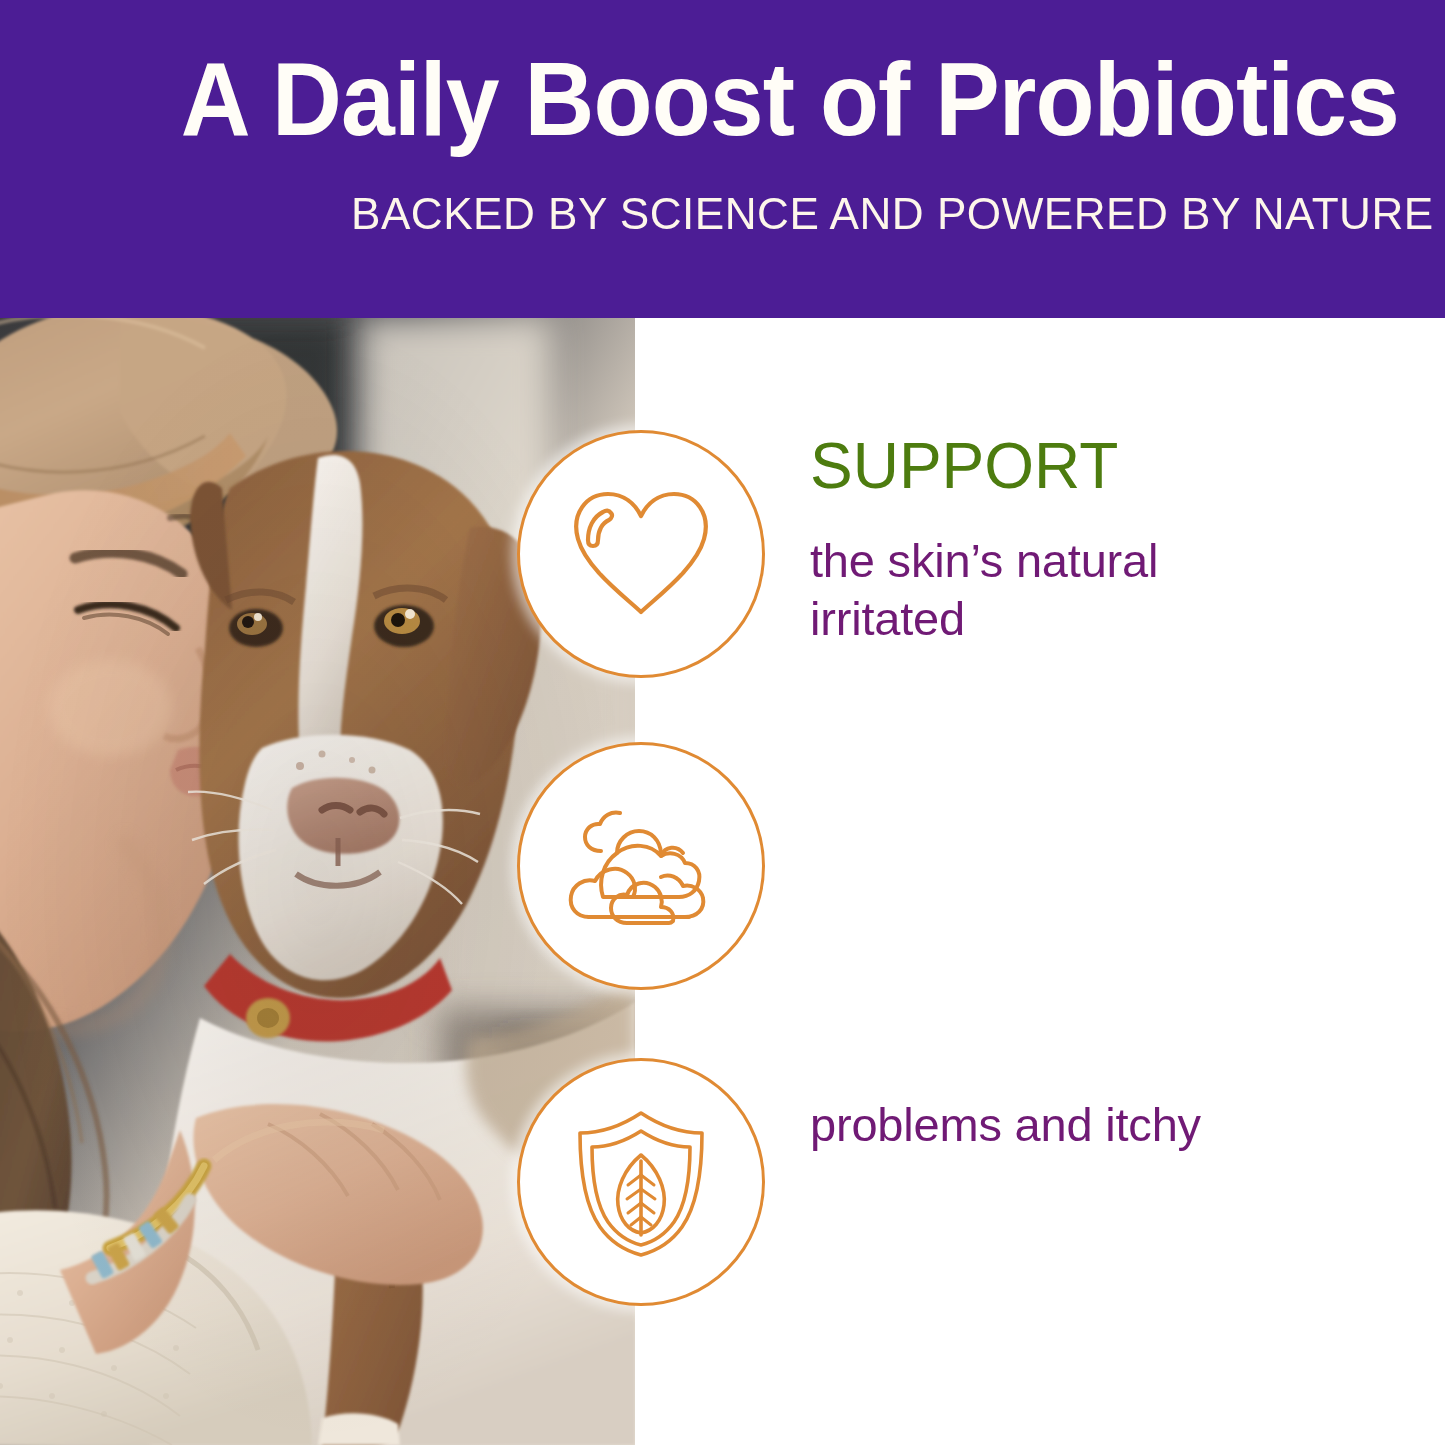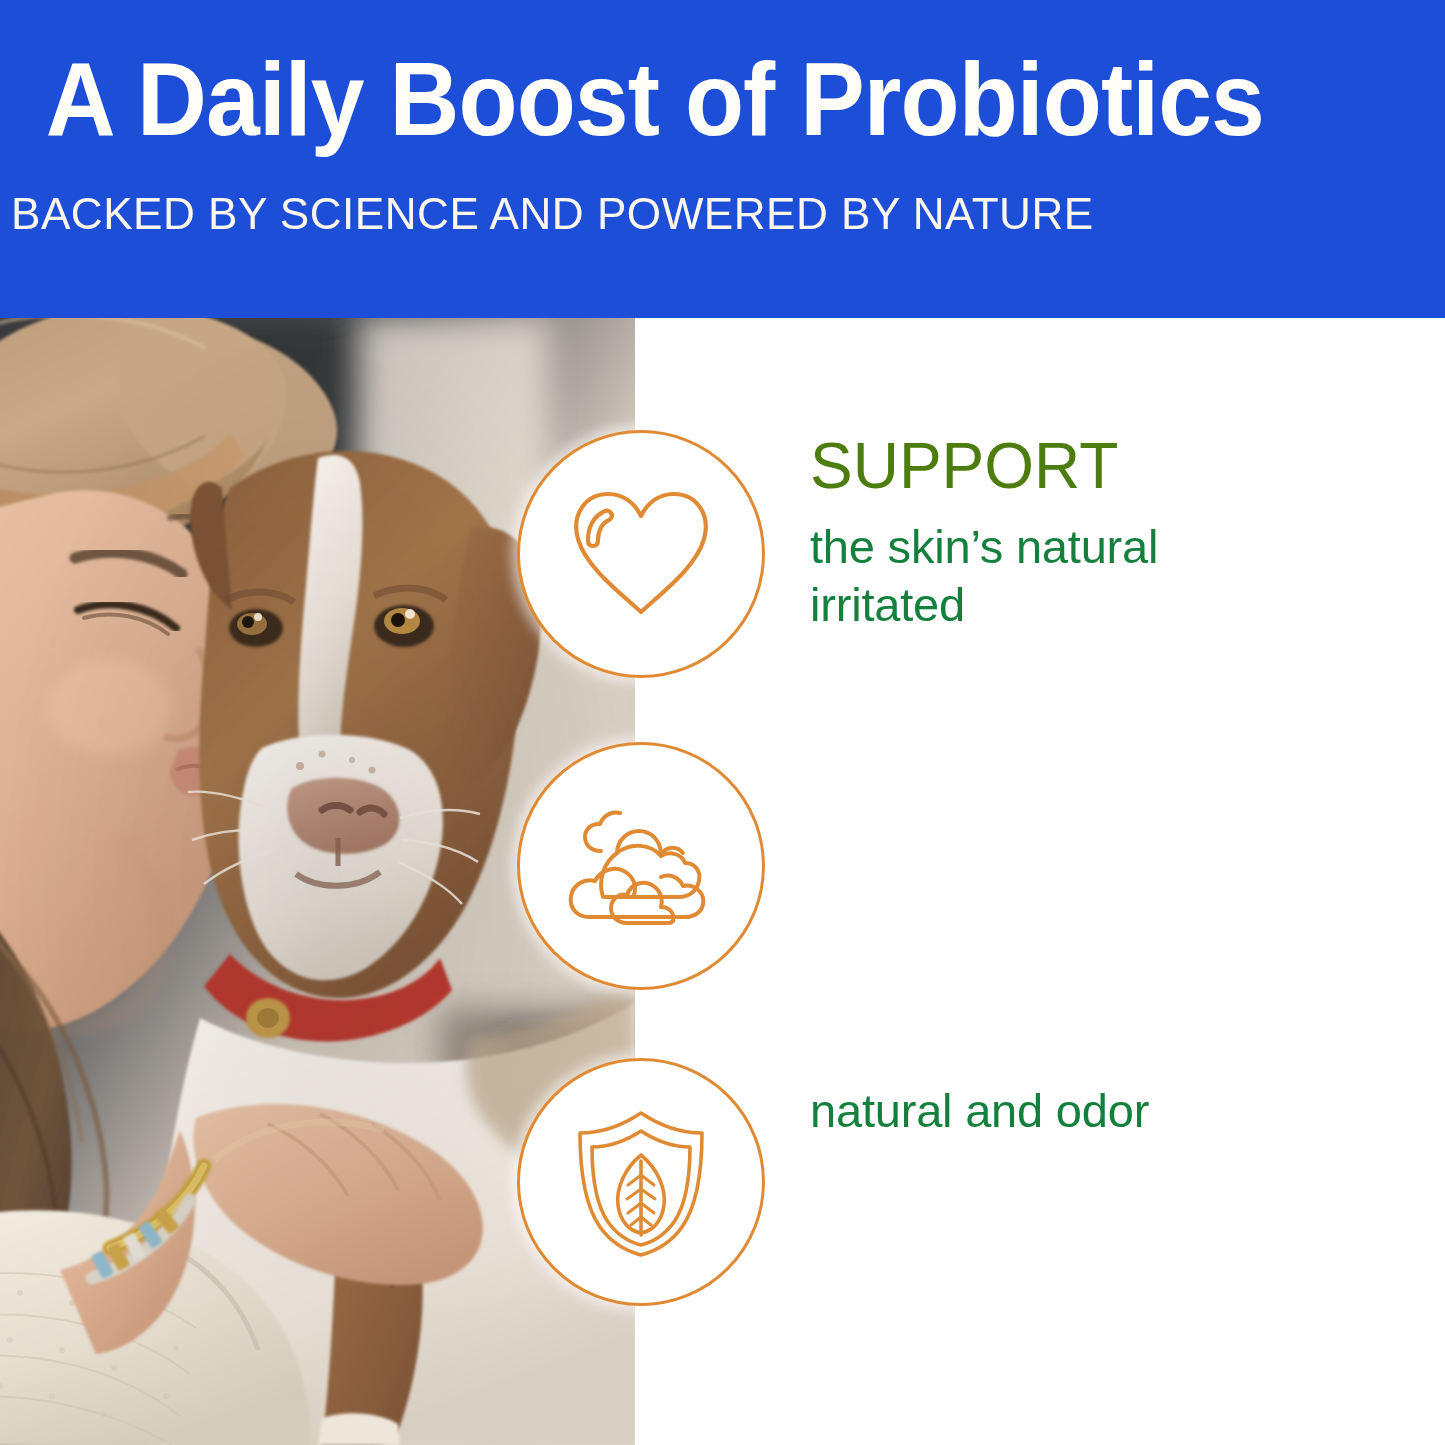--- a/index.html
+++ b/index.html
@@ -15,23 +15,23 @@
     position:relative;
     width:1445px; height:1445px;
     background:#ffffff;
     overflow:hidden;
   }
 
   
   .header-band {
     position:absolute; left:0; top:0;
     width:1445px; height:318px;
-    background:#1d4ed8;
+    background:#4c1d95;
     display:flex; flex-direction:column;
-    align-items:flex-start; justify-content:flex-start;
+    align-items:flex-end; justify-content:flex-start;
   }
   .headline {
     margin-top:46px;
     font-family:"Liberation Sans", sans-serif;
     font-weight:bold;
     font-size:104px;
     line-height:1.02;
     letter-spacing:-1px;
     color:#FFFDF7;
     transform:scaleX(0.93);
@@ -97,26 +97,26 @@
   .feature-title {
     font-family:"Liberation Sans", sans-serif;
     font-weight:normal;
     font-size:64px;
     line-height:1.0;
     letter-spacing:0px;
     color:#4d7c0f;
     white-space:nowrap;
   }
   .feature-desc {
-    margin-top:20px;
+    margin-top:34px;
     font-family:"Liberation Sans", sans-serif;
     font-weight:normal;
     font-size:47px;
     line-height:1.23;
-    color:#15803d;
+    color:#701a75;
     letter-spacing:-0.2px;
   }
   .feature-desc .line { display:block; white-space:nowrap; }
 </style>
 </head>
 <body>
 
 <div id="infographic">
 
   <div class="header-band">
@@ -452,19 +452,19 @@
               <path d="M71 96 L58 106"></path>
                 <path d="M71 96 L84 106"></path>
               <path d="M71 110 L61 118"></path>
                 <path d="M71 110 L81 118"></path>
             </g>
           </svg>
         </span>
       </div>
       <div class="feature-text">
         <div class="feature-desc">
-          <span class="line">natural and odor</span>
+          <span class="line">problems and itchy</span>
         </div>
       </div>
     </div>
 
   </div>
 </div>
 
 </body></html>

